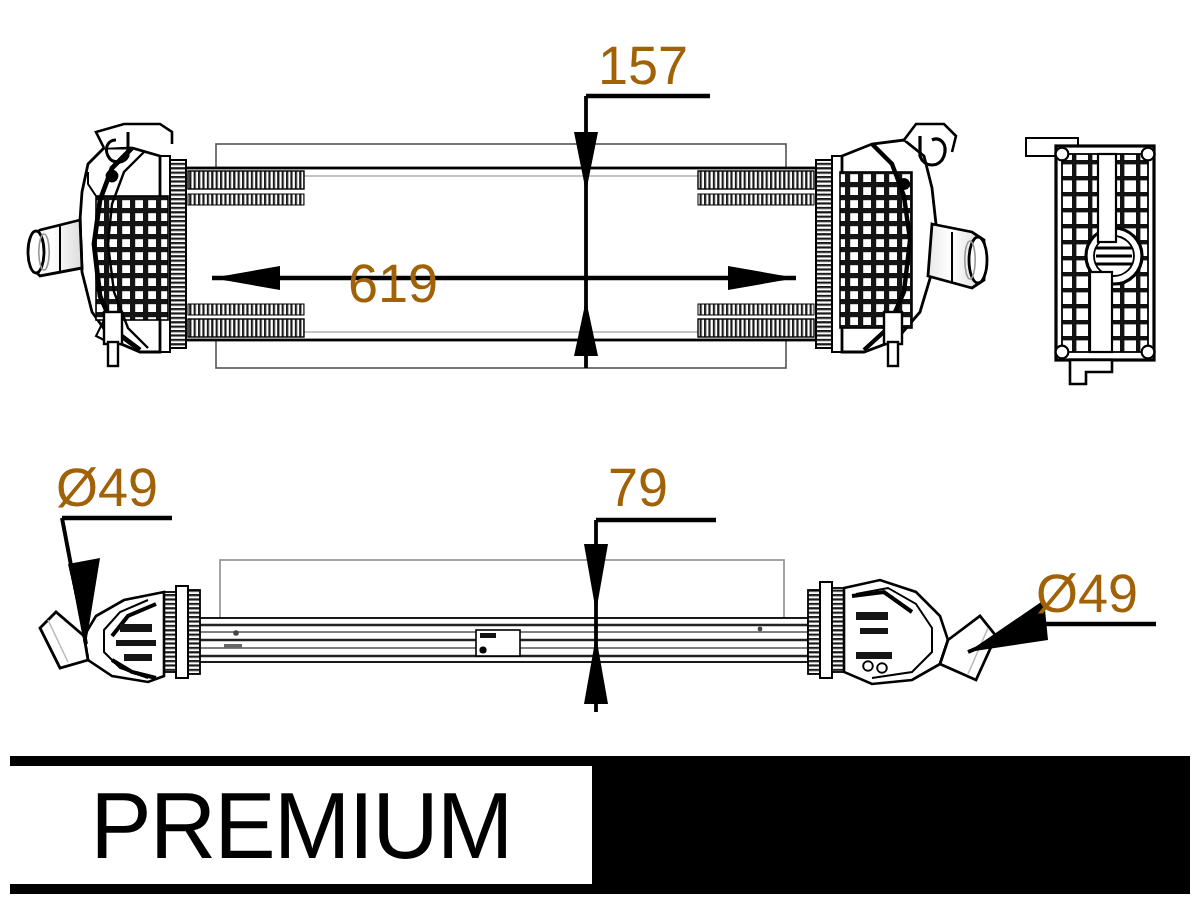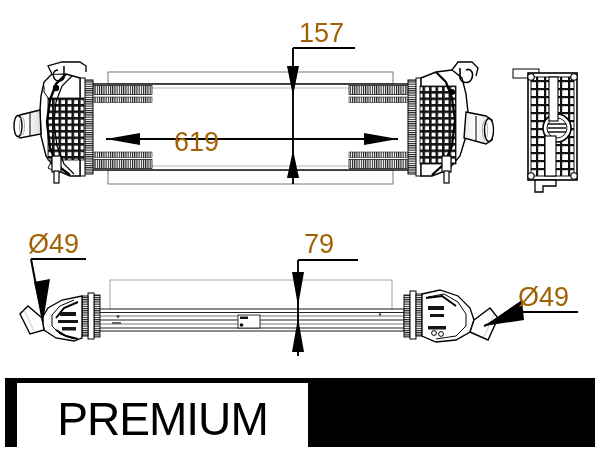--- a/index.html
+++ b/index.html
@@ -40,24 +40,24 @@
     position: absolute;
     left: 5px;
     top: 378px;
     width: 590px;
     height: 69px;
     background: #000000;
     box-sizing: border-box;
   }
   #brand-premium-box {
     position: absolute;
-    left: 12px;
+    left: 0;
     top: 5px;
     width: 291px;
-    height: 71px;
+    height: 59px;
     background: #ffffff;
     display: flex;
     align-items: center;
     justify-content: center;
     box-sizing: border-box;
   }
   #brand-premium-text {
     font-family: "Liberation Sans", sans-serif;
     font-size: 47px;
     font-weight: 400;

